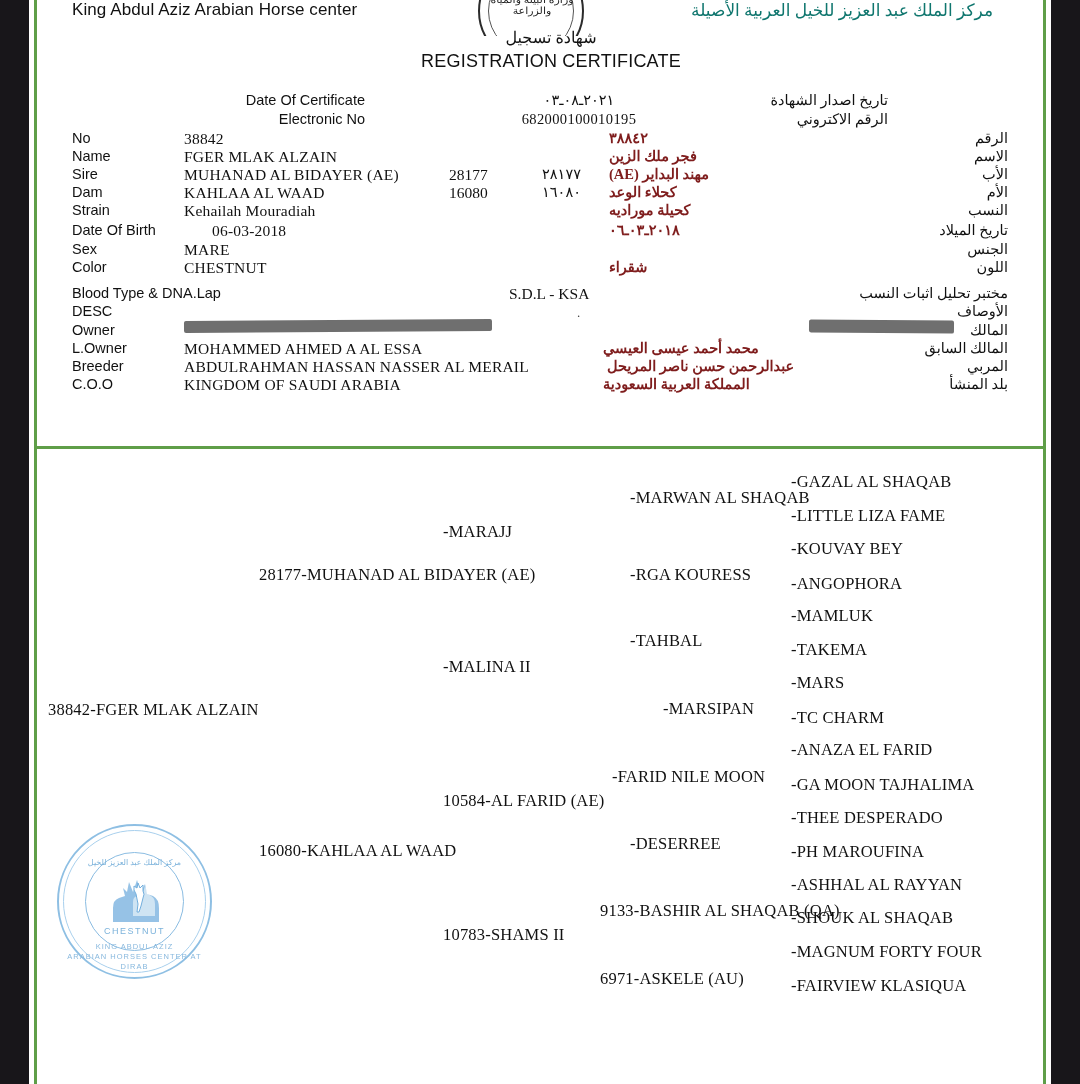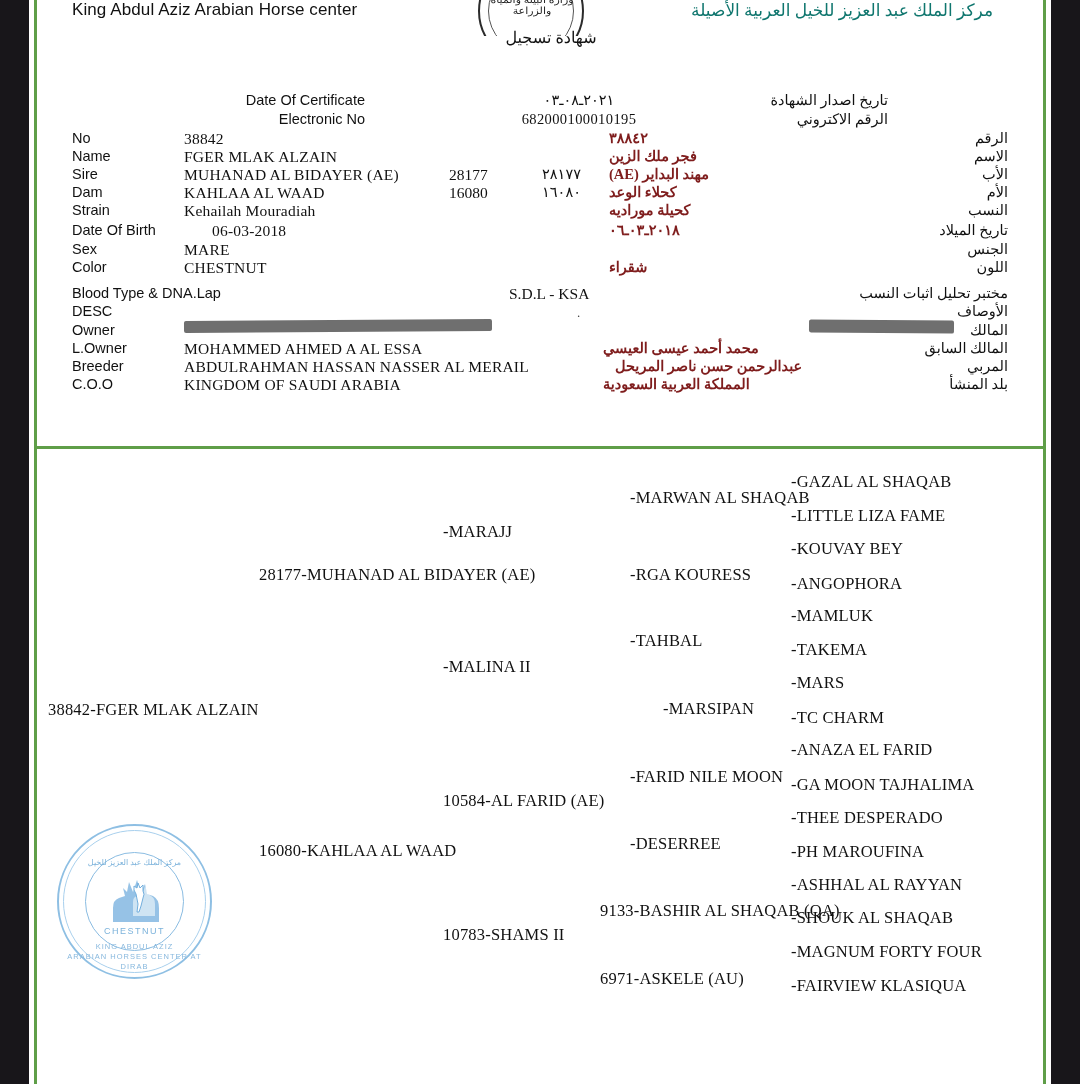--- a/index.html
+++ b/index.html
@@ -355,20 +355,21 @@
     <div class="center-name">King Abdul Aziz Arabian Horse center</div>
     <div class="center-name-ar">مركز الملك عبد العزيز للخيل العربية الأصيلة</div>
 
     <div class="logo-seal">
       <div class="ring"></div>
       <div class="ring2"></div>
       <div class="arc-text">المملكة العربية السعودية وزارة البيئة والمياه والزراعة</div>
     </div>
 
     <div class="cert-title-ar">شهادة تسجيل</div>
+    <div class="cert-title-en">REGISTRATION CERTIFICATE</div>
 
     <div class="meta-label-en m-row1">Date Of Certificate</div>
     <div class="meta-value-mid m-row1">٢٠٢١ـ٠٨ـ٠٣</div>
     <div class="meta-label-ar m-row1">تاريخ اصدار الشهادة</div>
 
     <div class="meta-label-en m-row2">Electronic No</div>
     <div class="meta-value-mid m-row2">682000100010195</div>
     <div class="meta-label-ar m-row2">الرقم الاكتروني</div>
 
     <div class="field-row" style="top:130px">
@@ -456,21 +457,21 @@
     <div class="field-row" style="top:340px">
       <span class="f-label-en">L.Owner</span>
       <span class="f-value-en">MOHAMMED AHMED A AL ESSA</span>
       <span class="f-value-ar" style="right:148px">محمد أحمد عيسى العيسي</span>
       <span class="f-label-ar" style="width:110px">المالك السابق</span>
     </div>
 
     <div class="field-row" style="top:358px">
       <span class="f-label-en">Breeder</span>
       <span class="f-value-en">ABDULRAHMAN HASSAN NASSER AL MERAIL</span>
-      <span class="f-value-ar" style="right:136px">عبدالرحمن حسن ناصر المريحل</span>
+      <span class="f-value-ar" style="right:144px">عبدالرحمن حسن ناصر المريحل</span>
       <span class="f-label-ar" style="width:110px">المربي</span>
     </div>
 
     <div class="field-row" style="top:376px">
       <span class="f-label-en">C.O.O</span>
       <span class="f-value-en">KINGDOM OF SAUDI ARABIA</span>
       <span class="f-value-ar" style="right:148px">المملكة العربية السعودية</span>
       <span class="f-label-ar" style="width:110px">بلد المنشأ</span>
     </div>
 
@@ -485,21 +486,21 @@
 
     <div class="ped-node" style="left:414px; top:73px">-MARAJJ</div>
     <div class="ped-node" style="left:414px; top:208px">-MALINA II</div>
     <div class="ped-node" style="left:414px; top:342px">10584-AL FARID (AE)</div>
     <div class="ped-node" style="left:414px; top:476px">10783-SHAMS II</div>
 
     <div class="ped-node" style="left:601px; top:39px">-MARWAN AL SHAQAB</div>
     <div class="ped-node" style="left:601px; top:116px">-RGA KOURESS</div>
     <div class="ped-node" style="left:601px; top:182px">-TAHBAL</div>
     <div class="ped-node" style="left:634px; top:250px">-MARSIPAN</div>
-    <div class="ped-node" style="left:601px; top:318px">-FARID NILE MOON</div>
+    <div class="ped-node" style="left:583px; top:318px">-FARID NILE MOON</div>
     <div class="ped-node" style="left:601px; top:385px">-DESERREE</div>
     <div class="ped-node" style="left:571px; top:452px">9133-BASHIR AL SHAQAB (QA)</div>
     <div class="ped-node" style="left:571px; top:520px">6971-ASKELE (AU)</div>
 
     <div class="ped-node" style="left:762px; top:23px">-GAZAL AL SHAQAB</div>
     <div class="ped-node" style="left:762px; top:57px">-LITTLE LIZA FAME</div>
     <div class="ped-node" style="left:762px; top:90px">-KOUVAY BEY</div>
     <div class="ped-node" style="left:762px; top:125px">-ANGOPHORA</div>
     <div class="ped-node" style="left:762px; top:157px">-MAMLUK</div>
     <div class="ped-node" style="left:762px; top:191px">-TAKEMA</div>

